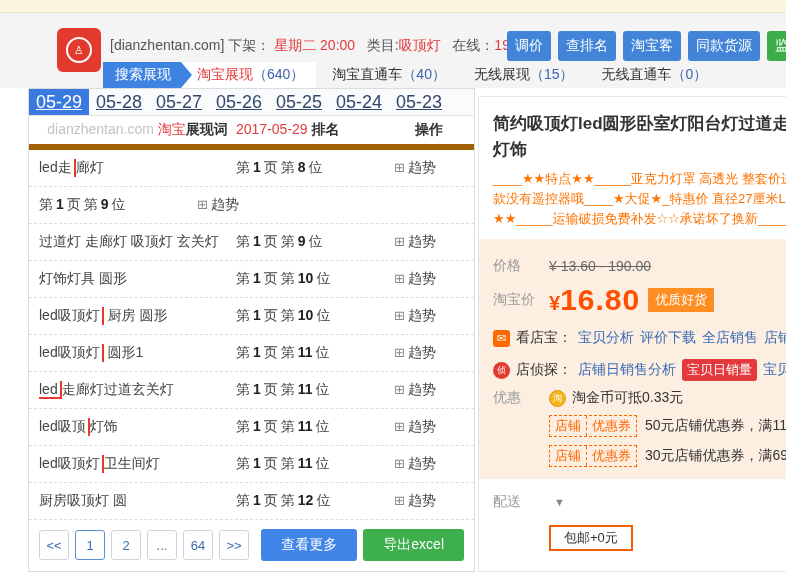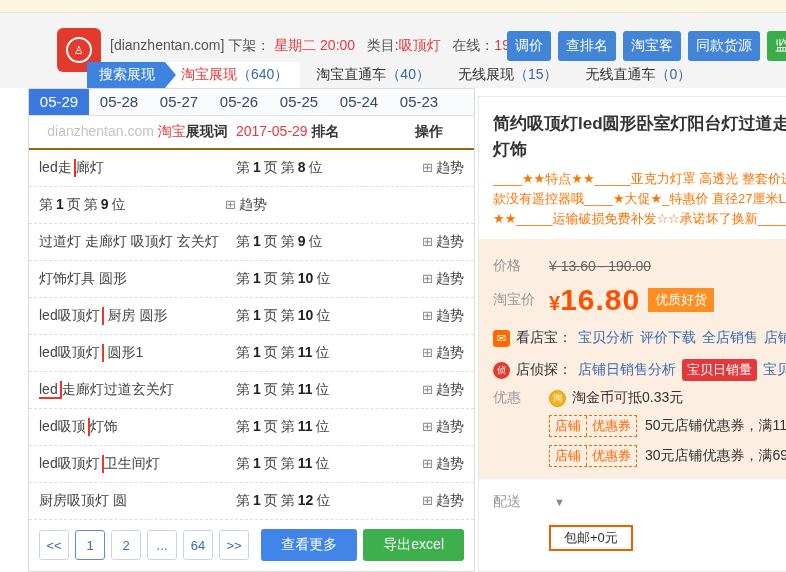--- a/index.html
+++ b/index.html
@@ -18,47 +18,47 @@
   .logo-ring { width:26px; height:26px; border:2px solid #fff; border-radius:50%;
     display:flex; align-items:center; justify-content:center; color:#fff; font-size:11px; }
   .shopinfo { position:absolute; left:110px; top:24px; white-space:nowrap; color:#555; }
   .shopinfo .red { color:#e4393c; }
   .hbtns { position:absolute; left:507px; top:18px; display:flex; gap:7px; white-space:nowrap; }
   .hbtn { color:#fff; background:#4285d8; border:none; border-radius:3px; padding:6px 8px;
     font-size:14px; cursor:pointer; font-family:inherit; }
   .hbtn.green { background:#3bae4a; }
 
   
-  .tabs { position:absolute; left:87px; top:49px; height:26px; display:flex; align-items:stretch; white-space:nowrap; }
+  .tabs { position:absolute; left:103px; top:49px; height:26px; display:flex; align-items:stretch; white-space:nowrap; }
   .ribbon { position:relative; background:#3e83e0; color:#fff; padding:4px 10px 0 12px; height:26px; }
   .ribbon:after { content:""; position:absolute; right:-11px; top:0;
     border-top:13px solid transparent; border-bottom:13px solid transparent; border-left:11px solid #3e83e0; }
   .tab { padding:4px 12px 0 16px; color:#333; }
   .tab .cnt { color:#3b64ad; }
   .tab.selected { background:#fff; color:#e4393c; }
 
   
   .lpanel { position:absolute; left:28px; top:88px; width:447px; height:484px;
     background:#fff; border:1px solid #dcdcdc; }
   .datetabs { display:flex; height:27px; background:#fafbfc; border-bottom:1px solid #e2e2e2; }
-  .dtab { width:60px; text-align:center; font-size:15px; line-height:26px; color:#33476b; cursor:pointer; }
+  .dtab { width:60px; text-align:center; font-size:18px; line-height:26px; color:#33476b; cursor:pointer;text-decoration:underline; }
   .dtab.active { background:#3a7ae0; color:#fff; }
-  .thead { display:flex; align-items:center; height:34px; border-bottom:2px solid #a16207; padding:0 10px; }
+  .thead { display:flex; align-items:center; height:34px; border-bottom:6px solid #a16207; padding:0 10px; }
   .thead .c1 { flex:1; text-align:center; }
   .thead .c2 { width:158px; }
   .thead .c3 { width:70px; text-align:center; }
   .dim { color:#c3c3c3; }
   .redtxt { color:#e4393c; }
   .bold { font-weight:bold; color:#333; }
   .trow { display:flex; align-items:center; height:37px; border-bottom:1px dashed #ddd; padding:0 10px; }
   .trow .kw { flex:1; color:#444; white-space:nowrap; overflow:hidden; }
   .trow .rank { width:158px; white-space:nowrap; color:#444; }
   .rank .rk { margin-right:3px; }
   .rank b { margin-right:3px; color:#222; }
-  .trow .act { width:70px; text-align:right; color:#444; cursor:pointer; white-space:nowrap; }
+  .trow .act { width:70px; text-align:left; color:#444; cursor:pointer; white-space:nowrap; }
   .tplus { color:#888; margin-right:3px; font-size:13px; }
   .kw-box { display:inline-block; border:2px solid #e8372d; padding:0 2px; margin:-3px 0 -3px -4px; }
   .pager { display:flex; align-items:center; margin:9px 10px 0 10px; }
   .pg { min-width:30px; height:30px; border:1px solid #ccd4e0; border-radius:3px; color:#3a6bb0;
     display:flex; align-items:center; justify-content:center; margin-right:6px; font-size:13px;
     background:#fff; cursor:pointer; padding:0 6px; }
   .pg.cur { border-color:#5b8fd4; }
   .pager .spacer { flex:1; }
   .pbtn { border:none; border-radius:3px; color:#fff; font-size:14px; font-family:inherit;
     padding:7px 20px; margin-left:6px; cursor:pointer; }

